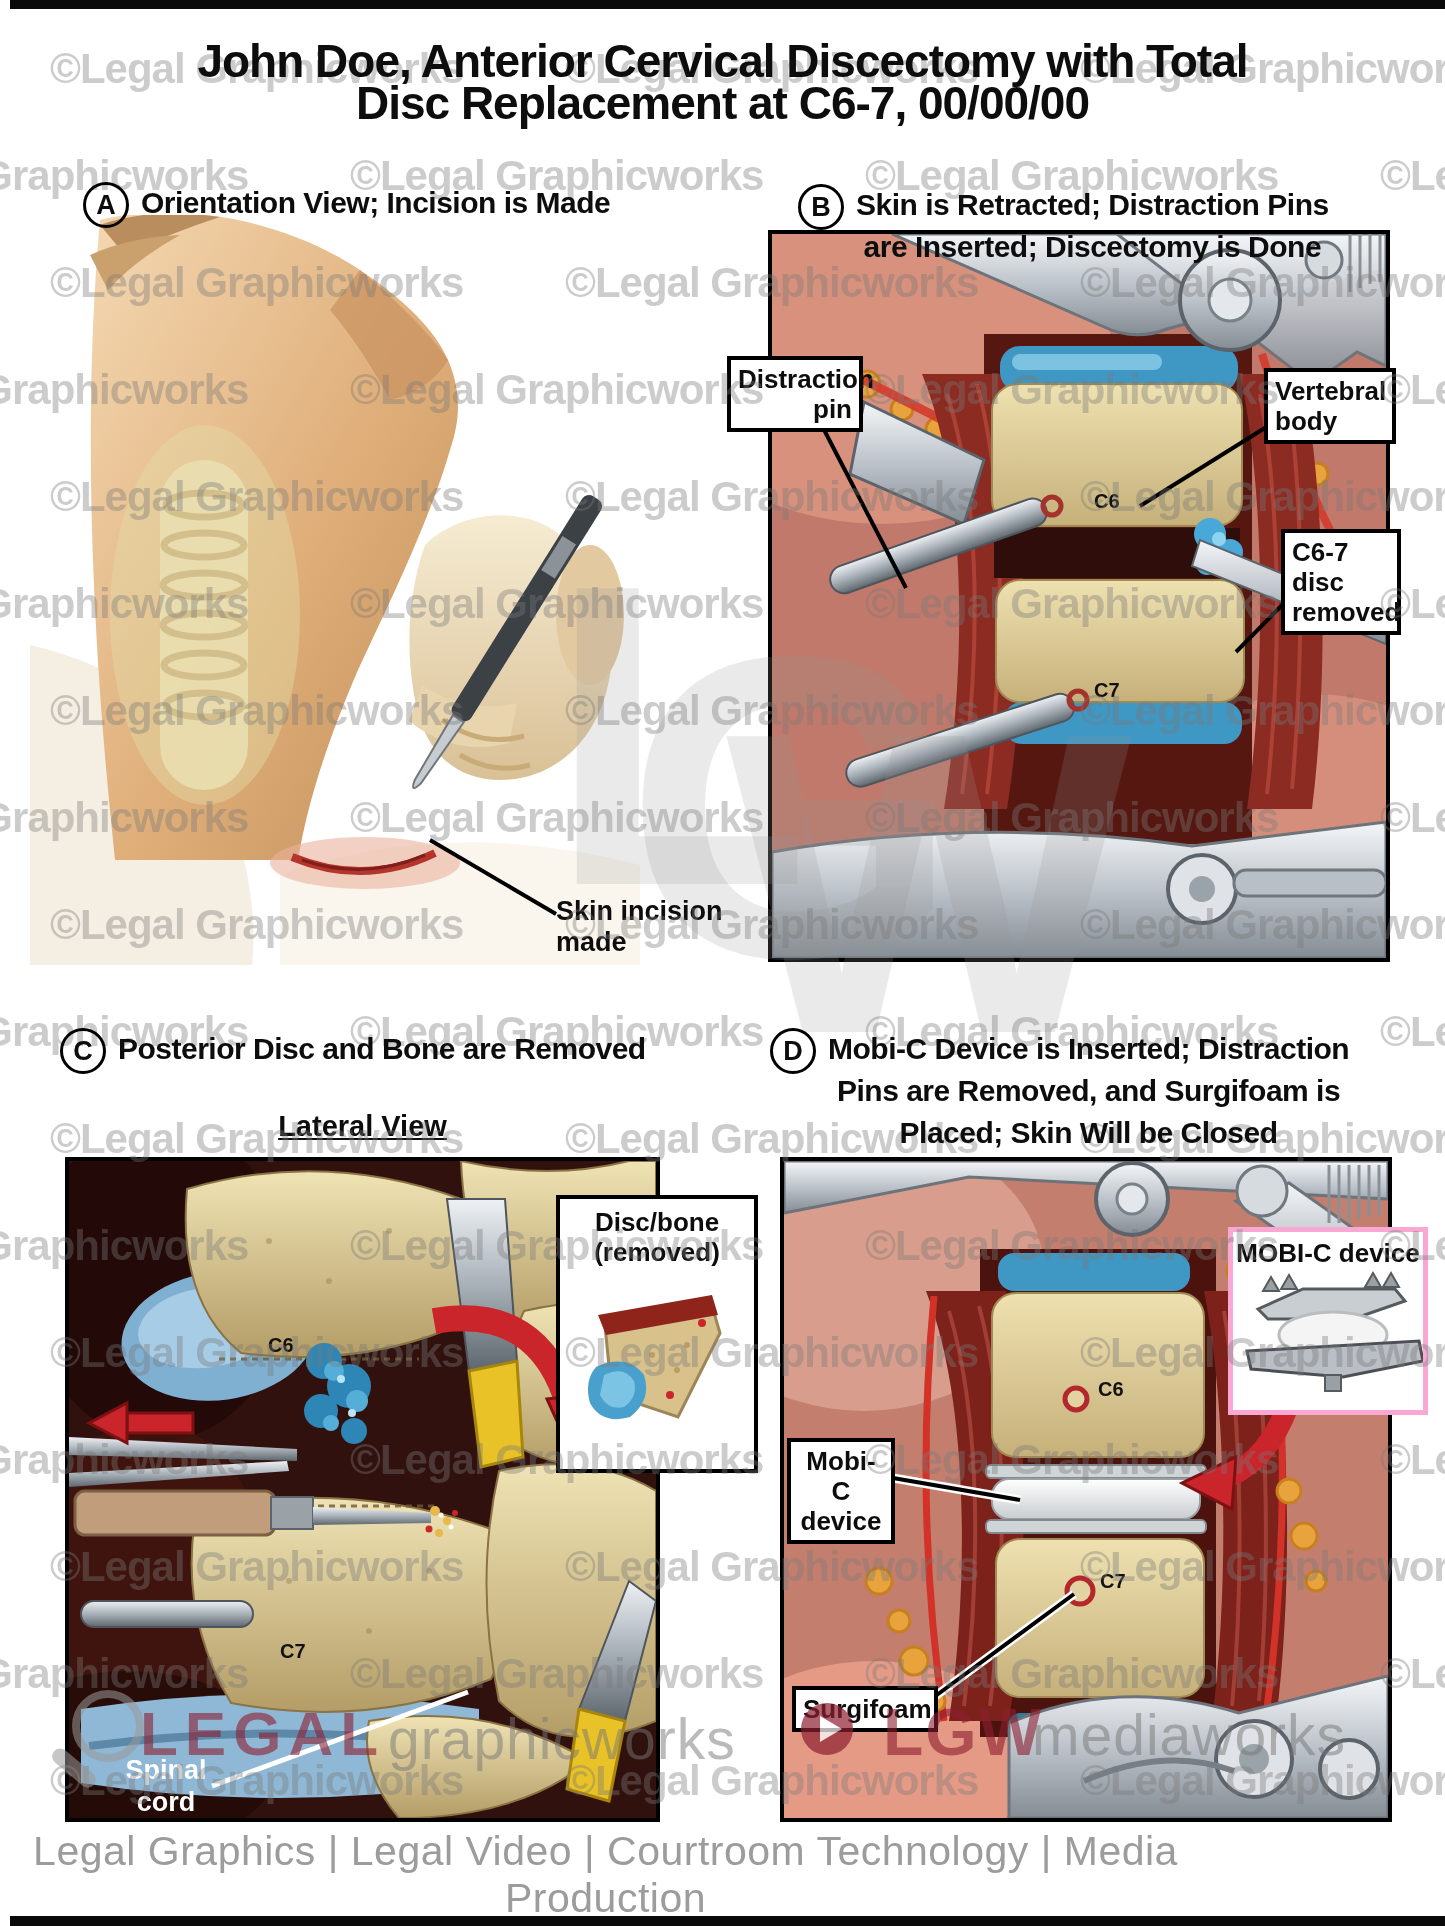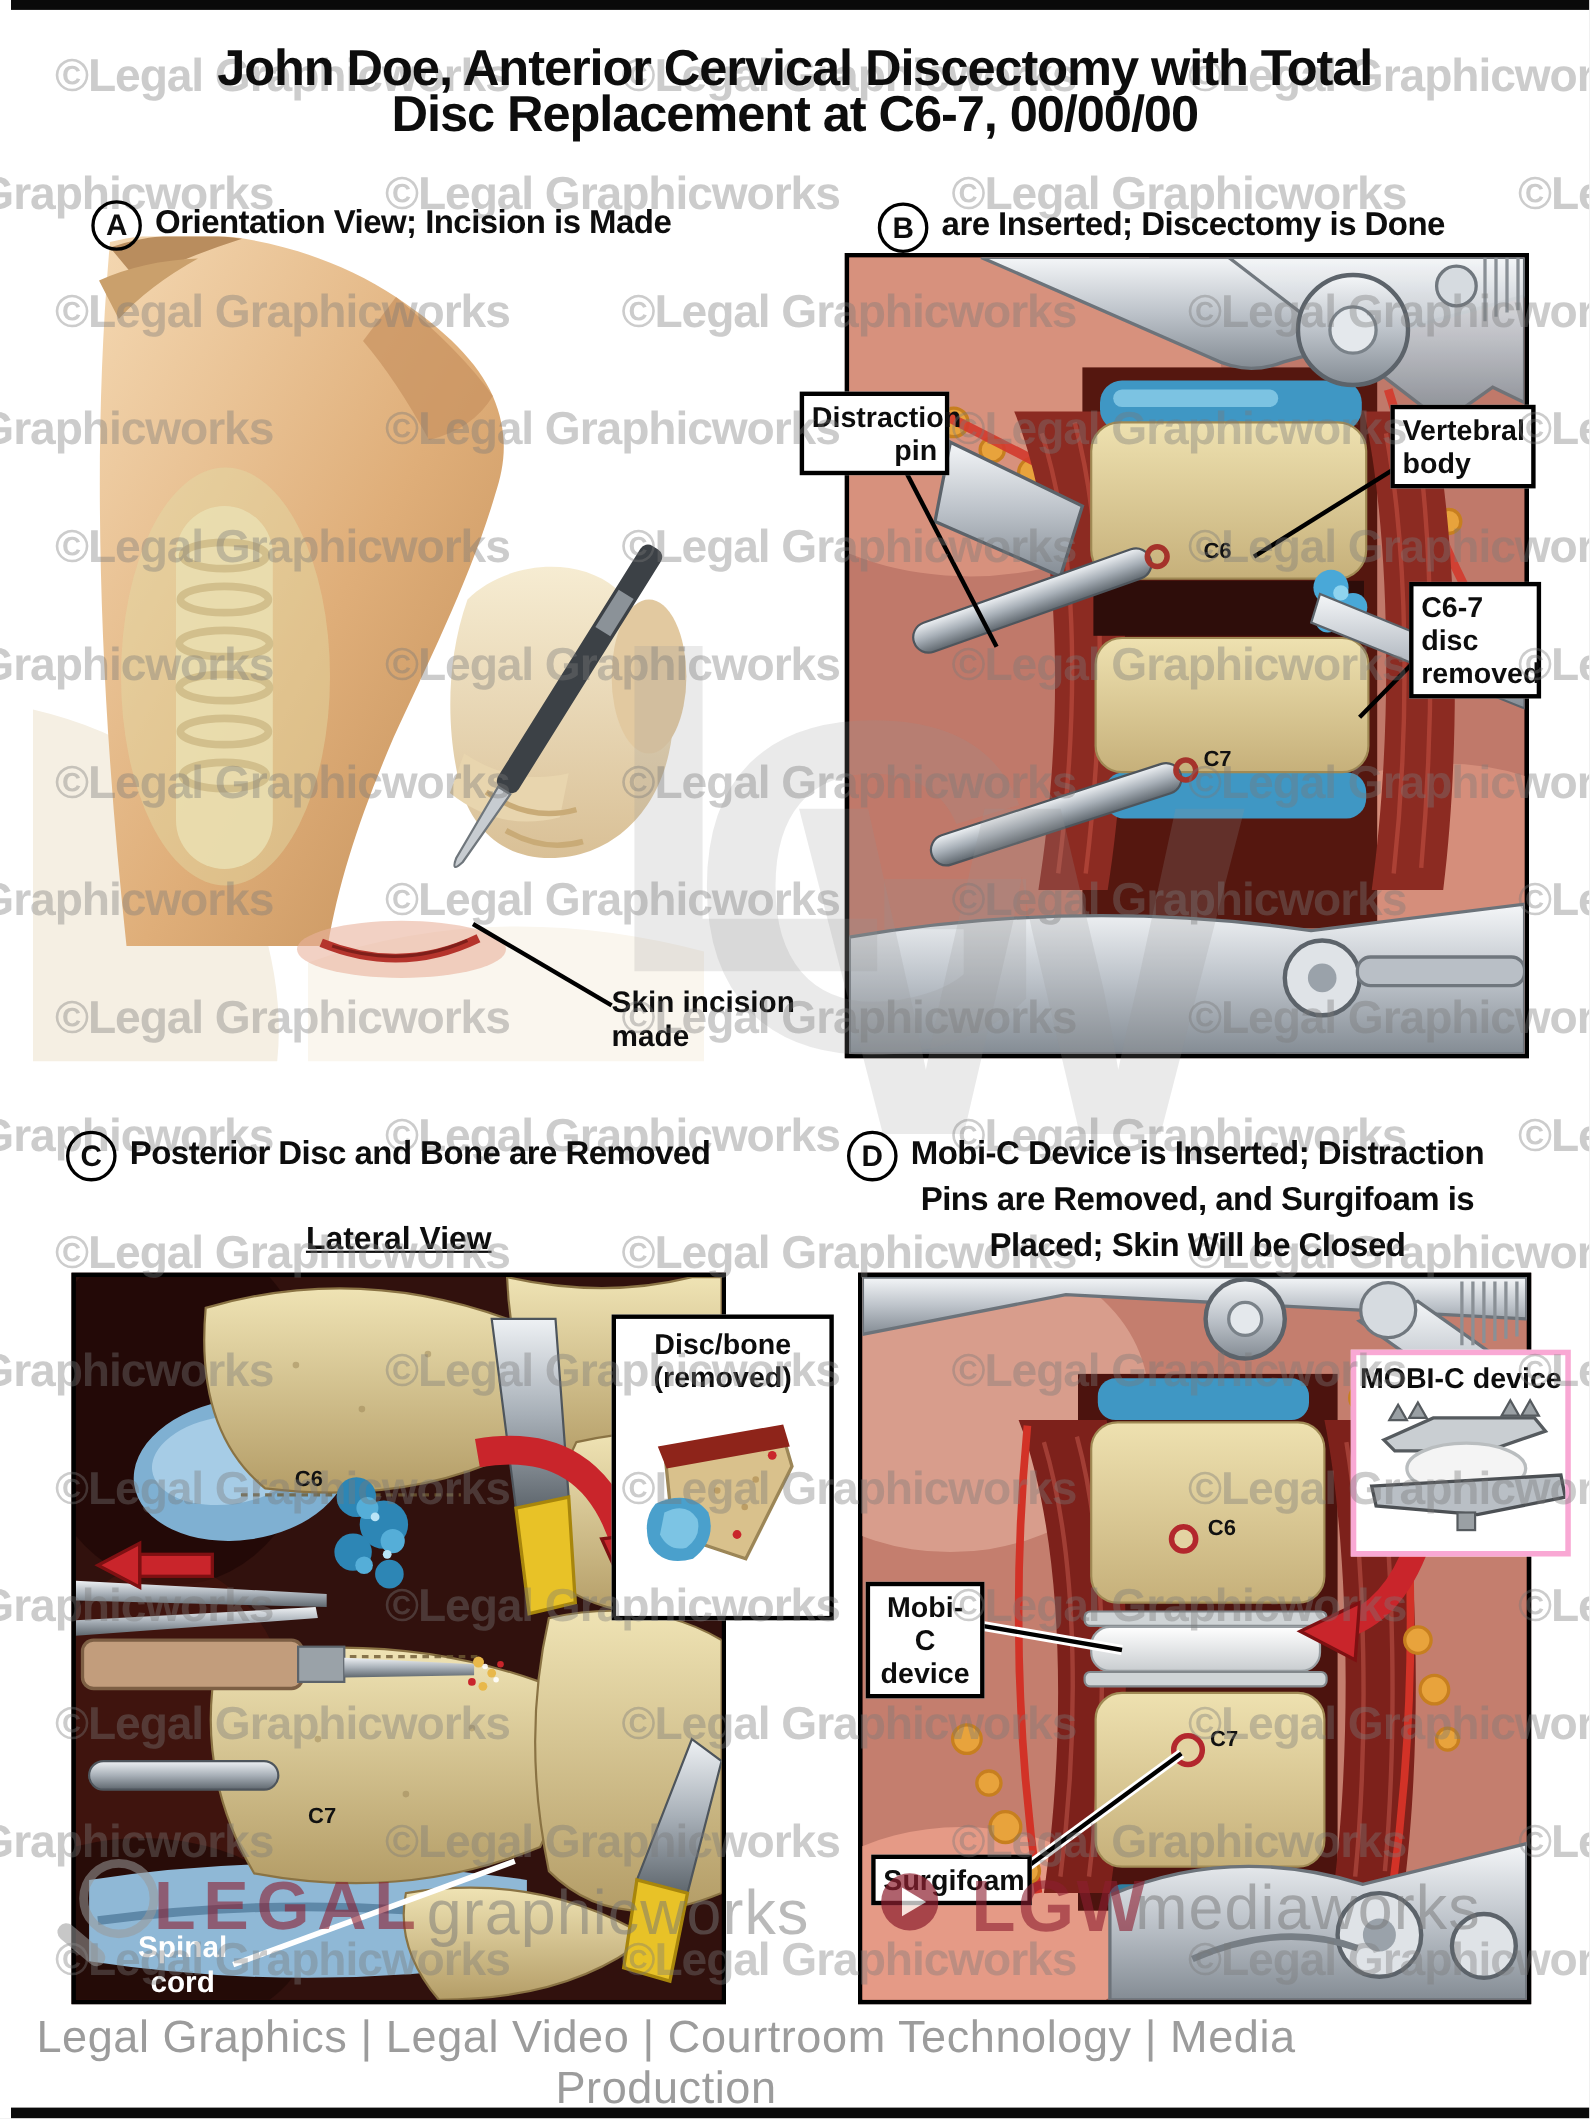--- a/index.html
+++ b/index.html
@@ -50,20 +50,21 @@
   <div class="title-line" style="top:34px;">John Doe, Anterior Cervical Discectomy with Total</div>
   <div class="title-line" style="top:76px;">Disc Replacement at C6-7, 00/00/00</div>
 
   <div class="hdr" style="left:83px;top:182px;">
     <div class="circ">A</div>
     <div class="hdr-text">Orientation View; Incision is Made</div>
   </div>
   <div class="hdr" style="left:798px;top:184px;">
     <div class="circ">B</div>
     <div class="hdr-text center">
+      <div>Skin is Retracted; Distraction Pins</div>
       <div>are Inserted; Discectomy is Done</div>
     </div>
   </div>
   <div class="hdr" style="left:60px;top:1028px;">
     <div class="circ">C</div>
     <div class="hdr-text">Posterior Disc and Bone are Removed</div>
   </div>
   <div class="hdr" style="left:770px;top:1028px;">
     <div class="circ">D</div>
     <div class="hdr-text center">

